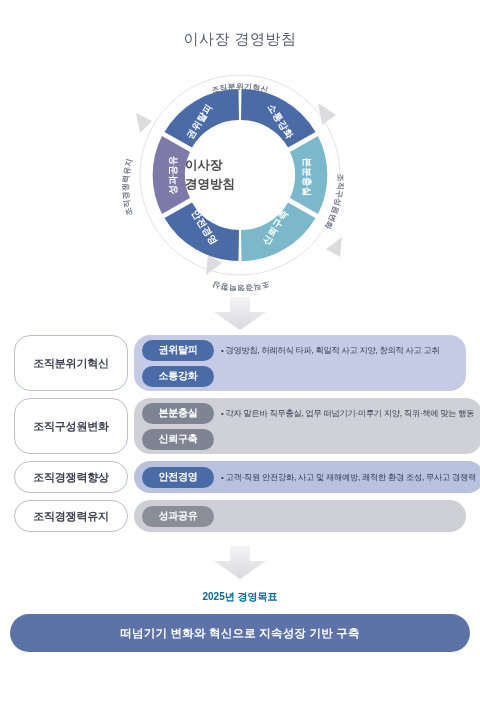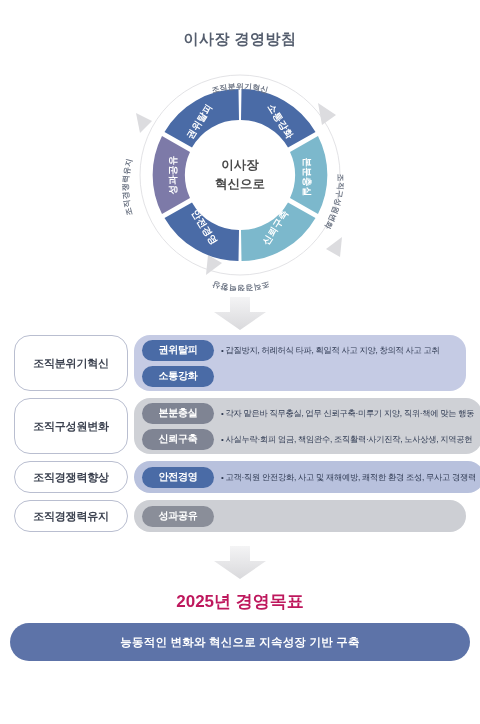--- a/index.html
+++ b/index.html
@@ -13,21 +13,21 @@
     position: relative;
     font-family: "Liberation Sans", "DejaVu Sans", sans-serif;
     color: #333;
     overflow: hidden;
   }
 
   
   .page-title {
     text-align: center;
     font-size: 15px;
-    font-weight: 700;
+    font-weight: 400;
     color: #555e6e;
     letter-spacing: 0.5px;
     padding-top: 30px;
   }
 
   
   .wheel-wrap {
     position: relative;
     width: 260px;
     height: 232px;
@@ -36,21 +36,20 @@
   .wheel-svg {
     position: absolute;
     top: 0;
     left: 0;
   }
   .center-text {
     position: absolute;
     left: 50%;
     top: 50%;
     transform: translate(-50%, -50%);
-    text-align: center;
     font-size: 12.5px;
     font-weight: 700;
     color: #4a4a4a;
     line-height: 1.5;
     width: 110px;
   }
   .center-text div { white-space: nowrap; }
 
   .seg-label {
     font-size: 9.5px;
@@ -144,23 +143,23 @@
     white-space: nowrap;
   }
   .desc::before {
     content: "• ";
     font-size: 8px;
   }
 
   
   .goal-title {
     text-align: center;
-    font-size: 17px;
-    font-weight: 700;
-    color: #be185d;
+    font-size: 10px;
+    font-weight: 700;
+    color: #0369a1;
     margin-top: 10px;
   }
   .goal-banner {
     width: 460px;
     height: 38px;
     margin: 10px auto 0;
     border-radius: 19px;
     background: #5d73a8;
     display: flex;
     align-items: center;
@@ -245,21 +244,21 @@
     </text>
     <text class="arc-label" text-anchor="middle">
       <textPath href="#arcLeft" startOffset="50%">
         <tspan>조직경쟁력유지</tspan>
       </textPath>
     </text>
   </svg>
 
   <div class="center-text">
     <div>이사장</div>
-    <div>혁신으로</div>
+    <div>경영방침</div>
   </div>
 </div>
 
 <div class="arrow-row">
   <svg width="56" height="34" viewBox="0 0 56 34">
     <defs>
       <linearGradient id="ag1" x1="0" y1="0" x2="0" y2="1">
         <stop offset="0%" stop-color="#f4f4f5"></stop>
         <stop offset="100%" stop-color="#d9d9dc"></stop>
       </linearGradient>
@@ -270,40 +269,39 @@
 
 <div class="matrix">
 
   <div class="matrix-row" style="height:56px">
     <div class="cat-box">
       <span>조직분위기혁신</span>
     </div>
     <div class="panel blue">
       <div class="item">
         <div class="pill dark">권위탈피</div>
-        <div class="desc">갑질방지, 허례허식 타파, 획일적 사고 지양, 창의적 사고 고취</div>
+        <div class="desc">경영방침, 허례허식 타파, 획일적 사고 지양, 창의적 사고 고취</div>
       </div>
       <div class="item">
         <div class="pill dark">소통강화</div>
       </div>
     </div>
   </div>
 
   <div class="matrix-row" style="height:56px">
     <div class="cat-box">
       <span>조직구성원변화</span>
     </div>
     <div class="panel gray">
       <div class="item">
         <div class="pill mid">본분충실</div>
-        <div class="desc">각자 맡은바 직무충실, 업무 신뢰구축·미루기 지양, 직위·책에 맞는 행동</div>
+        <div class="desc">각자 맡은바 직무충실, 업무 떠넘기기·미루기 지양, 직위·책에 맞는 행동</div>
       </div>
       <div class="item">
         <div class="pill mid">신뢰구축</div>
-        <div class="desc">사실누락·회피 엄금, 책임완수, 조직활력·사기진작, 노사상생, 지역공헌</div>
       </div>
     </div>
   </div>
 
   <div class="matrix-row" style="height:32px">
     <div class="cat-box">
       <span>조직경쟁력향상</span>
     </div>
     <div class="panel blue2">
       <div class="item">
@@ -333,14 +331,14 @@
         <stop offset="0%" stop-color="#f4f4f5"></stop>
         <stop offset="100%" stop-color="#d9d9dc"></stop>
       </linearGradient>
     </defs>
     <polygon points="18,0 38,0 38,15 54,15 28,33 2,15 18,15" fill="url(#ag2)"></polygon>
   </svg>
 </div>
 
 <div class="goal-title">2025년 경영목표</div>
 <div class="goal-banner">
-  <span>능동적인 변화와 혁신으로 지속성장 기반 구축</span>
+  <span>떠넘기기 변화와 혁신으로 지속성장 기반 구축</span>
 </div>
 
 </body></html>

